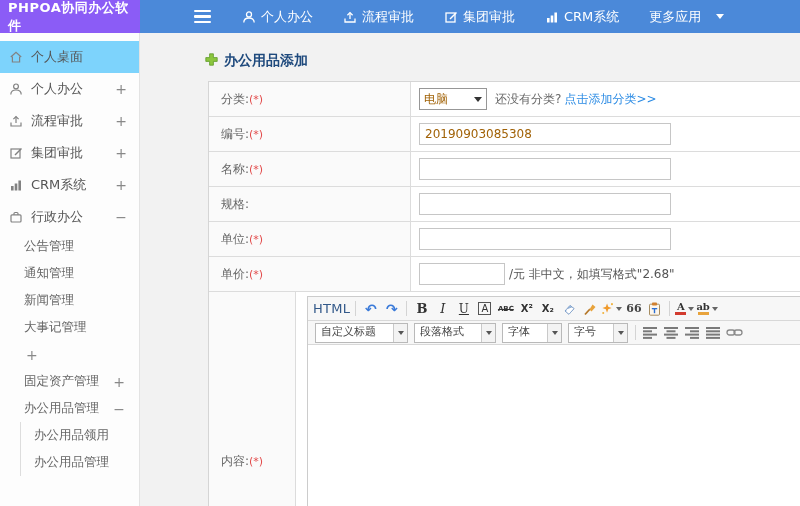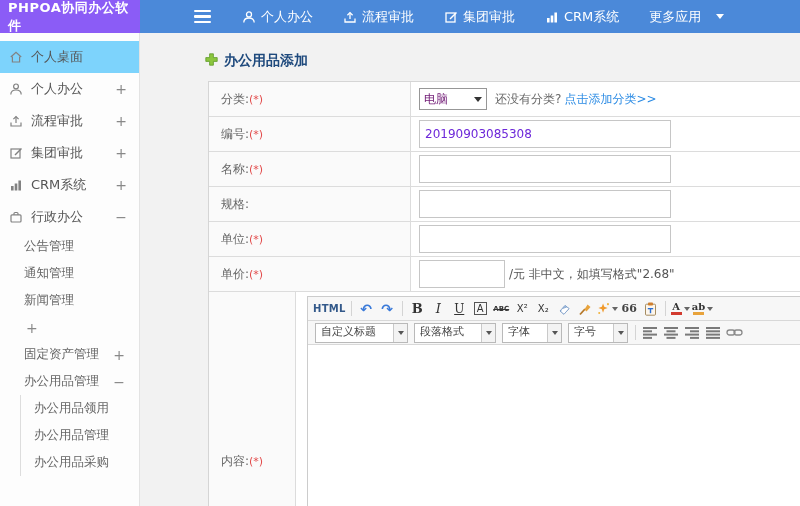--- a/index.html
+++ b/index.html
@@ -44,49 +44,49 @@
   .page-title .ttl { font-size:14px; font-weight:bold; color:#1f4a7d; }
 
   .form-table { position:absolute; left:68px; top:48px; width:700px;
     border:1px solid #d5d5d5; border-bottom:none; background:#fff; }
   .frow { display:flex; border-bottom:1px solid #dcdcdc; background:#fff; height:35px; }
   .frow.tall { height:340px; }
   .flabel { width:202px; background:#fafafa; border-right:1px solid #dcdcdc;
     display:flex; align-items:center; padding-left:12px; font-size:12px; color:#666; }
   .req { color:#e24a4a; font-size:11px; }
   .ffield { flex:1; display:flex; align-items:center; padding-left:8px; background:#fff; font-size:12px; color:#555; }
-  .tinput { width:252px; height:28px; border:1px solid #c6c6c6; font-size:12px;
-    padding:1px 5px; color:#6d28d9; font-family:inherit; background:#fff; }
+  .tinput { width:252px; height:22px; border:1px solid #c6c6c6; font-size:12px;
+    padding:1px 5px; color:#a16207; font-family:inherit; background:#fff; }
   .tinput.small { width:86px; }
   .fselect { width:68px; height:22px; border:1px solid #979797; background:#fff;
     display:flex; align-items:center; justify-content:space-between; padding:0 4px;
-    font-size:12px; color:#701a75; cursor:pointer; }
+    font-size:12px; color:#a16207; cursor:pointer; }
   .fselect .sel-caret { width:0; height:0; border-left:4px solid transparent;
     border-right:4px solid transparent; border-top:5px solid #333; }
   .hint { margin-left:8px; color:#666; }
   .addlink { color:#2b8be4; margin-left:3px; cursor:pointer; text-decoration:none; }
   .suffix { margin-left:4px; color:#555; }
 
   
   .editor { margin:3px 0 0 3px; width:600px; border:1px solid #ccc; background:#fff; align-self:flex-start; }
   .frow.tall .ffield { align-items:flex-start; padding-top:1px; }
   .frow.tall .flabel { align-items:center; }
   .tb-row { display:flex; align-items:center; background:#f7f7f7; border-bottom:1px solid #d8d8d8;
     height:24px; padding:0 4px; }
   .tb-btn { min-width:19px; height:19px; display:flex; align-items:center; justify-content:center;
     margin:0 1px; cursor:pointer; border-radius:2px; color:#333; }
   .tb-sep { width:1px; height:15px; background:#d4d4d4; margin:0 4px; }
-  .g-html { font-size:10px; font-weight:bold; color:#33598a; letter-spacing:.3px; }
+  .g-html { font-size:13px; font-weight:normal; color:#33598a; letter-spacing:.3px; }
   .g-undo { color:#3a7ad9; font-size:14px; font-weight:bold; }
   .g-b { font-family:"DejaVu Serif","Liberation Serif",serif; font-weight:bold; font-size:13px; }
   .g-i { font-family:"DejaVu Serif","Liberation Serif",serif; font-style:italic; font-size:13px; }
   .g-u { font-family:"DejaVu Serif","Liberation Serif",serif; font-size:12px; text-decoration:underline; }
   .g-abox { font-size:10px; border:1px solid #555; line-height:11px; padding:0 2px; }
   .g-abc { font-size:7px; text-decoration:line-through; font-weight:bold; }
-  .g-sup, .g-sub { font-size:10px; font-weight:normal; }
+  .g-sup, .g-sub { font-size:10px; font-weight:bold; }
   .g-quote { font-family:"DejaVu Serif","Liberation Serif",serif; font-weight:bold; font-size:11px; color:#444; }
   .mini-caret { width:0; height:0; border-left:3px solid transparent; border-right:3px solid transparent;
     border-top:4px solid #666; margin-left:2px; }
   .colbtn { display:flex; flex-direction:column; align-items:center; line-height:9px; }
   .colbtn .letter { font-size:10px; font-weight:bold; font-family:"DejaVu Serif","Liberation Serif",serif; }
   .bar-red { width:11px; height:3px; background:#d23b2f; margin-top:1px; }
   .bar-org { width:11px; height:3px; background:#e8a33c; margin-top:1px; }
   .wrap-caret { display:flex; align-items:center; }
   .tb-select { height:20px; border:1px solid #b9b9b9; background:#fff; display:flex; align-items:flex-start;
     margin:5px 3px; cursor:pointer;gap:12px; }
@@ -220,42 +220,42 @@
   <div class="side-sub">
     <span>公告管理</span>
   </div>
   <div class="side-sub">
     <span>通知管理</span>
   </div>
   <div class="side-sub">
     <span>新闻管理</span>
   </div>
   <div class="side-sub">
+    <span>大事记管理</span>
+  </div>
+  <div class="side-sub">
       <span class="sexp">+</span>
   </div>
   <div class="side-sub">
     <span>固定资产管理</span>
       <span class="spread"></span>
       <span class="sexp">+</span>
   </div>
   <div class="side-sub">
     <span>办公用品管理</span>
       <span class="spread"></span>
       <span class="sexp">−</span>
   </div>
 
   <div class="subsub-wrap">
     <div class="side-subsub">
       <span>办公用品领用</span>
     </div>
     <div class="side-subsub">
       <span>办公用品管理</span>
-    </div>
-    <div class="side-subsub">
-      <span>办公用品采购</span>
     </div>
   </div>
 </div>
 
 <div class="content">
   <div class="page-title">
     <span><svg width="13" height="13" viewBox="0 0 13 13">
           <path d="M4.6 0.8 H8.4 V4.6 H12.2 V8.4 H8.4 V12.2 H4.6 V8.4 H0.8 V4.6 H4.6 Z" fill="#8cc63e" stroke="#5f9a2a" stroke-width="0.8"></path>
         </svg></span>
     <span class="ttl">办公用品添加</span>

